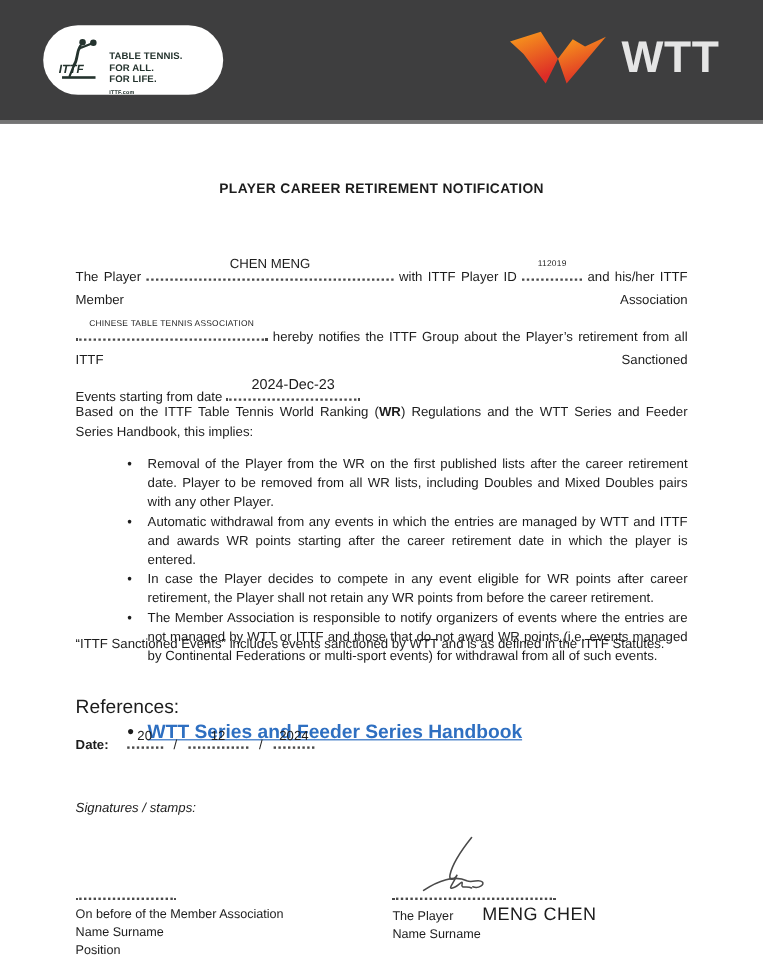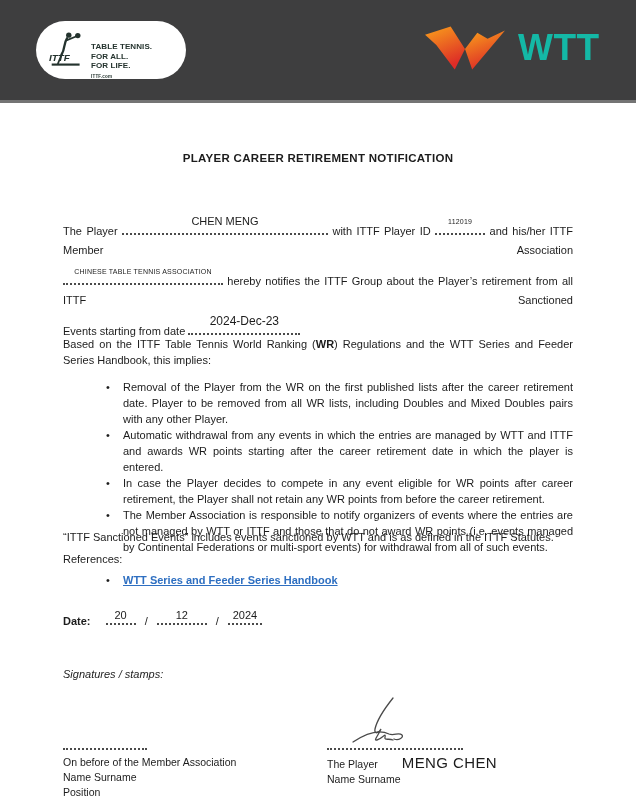--- a/index.html
+++ b/index.html
@@ -13,21 +13,21 @@
   
   .topbar{position:absolute;left:0;top:0;width:636px;height:100px;
           background:var(--header-bg);border-bottom:3px solid #747474;}
   .ittf-pill{position:absolute;left:36px;top:21px;width:150px;height:58px;background:#fff;
              border-radius:29px;display:flex;align-items:center;gap:6px;
              padding:0 8px 0 13px;box-sizing:border-box;}
   .ittf-mark{flex:0 0 auto;}
   .ittf-text{font-size:8px;font-weight:700;color:var(--ittf-green);line-height:9.5px;letter-spacing:0.1px;margin-top:24px;}
   .ittf-site{font-size:4.5px;margin-top:1.5px;letter-spacing:0.2px;}
   .wtt{position:absolute;left:424px;top:24px;display:flex;align-items:center;gap:12px;}
-  .wtt-word{color:#14b8a6;font-size:37px;font-weight:800;letter-spacing:0.5px;line-height:48px;}
+  .wtt-word{color:#e5e5e5;font-size:37px;font-weight:800;letter-spacing:0.5px;line-height:48px;}
 
   
   .title{position:absolute;top:152px;left:0;width:636px;text-align:center;margin:0;
          font-size:11.5px;font-weight:700;letter-spacing:0.3px;}
 
   
   .intro{position:absolute;top:222px;left:63px;width:510px;font-size:11px;}
   .iline{margin-bottom:12px;line-height:19px;}
   .just{text-align:justify;text-align-last:justify;}
   .fill{display:inline-block;position:relative;height:3px;vertical-align:baseline;
@@ -40,21 +40,21 @@
   .w-dd{width:30px;} .w-dm{width:50px;} .w-dy{width:34px;}
 
   
   .based{position:absolute;top:336px;left:63px;width:510px;margin:0;
          font-size:11px;line-height:16px;text-align:justify;}
   .blist{position:absolute;top:379px;left:63px;width:510px;margin:0;padding:0;list-style:none;
          font-size:11px;line-height:16px;}
   .blist li{position:relative;padding-left:60px;text-align:justify;}
   .blist li::before{content:"\2022";position:absolute;left:43px;}
   .note{position:absolute;top:529px;left:63px;width:510px;margin:0;font-size:11px;line-height:16px;}
-  .refs{position:absolute;top:551px;left:63px;width:510px;font-size:11px;line-height:16px;}
+  .refs{position:absolute;top:582px;left:63px;width:510px;font-size:16px;line-height:16px;}
   .refl{margin:5px 0 0 0;padding:0;list-style:none;}
   .refl li{position:relative;padding-left:60px;margin-bottom:6px;}
   .refl li::before{content:"\2022";position:absolute;left:43px;color:var(--text);}
   .link{color:var(--link);font-weight:700;text-decoration:underline;cursor:pointer;}
 
   
   .daterow{position:absolute;top:615px;left:63px;font-size:11px;}
   .dlabel{font-weight:700;margin-right:12px;}
   .dsep{margin:0 6px;}
 

